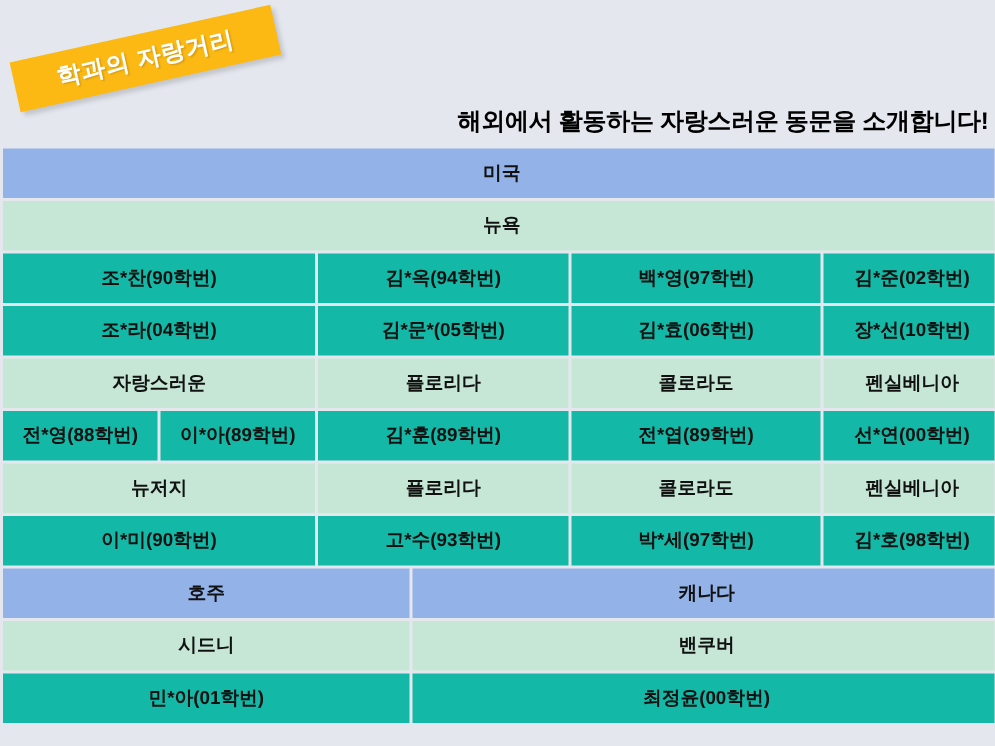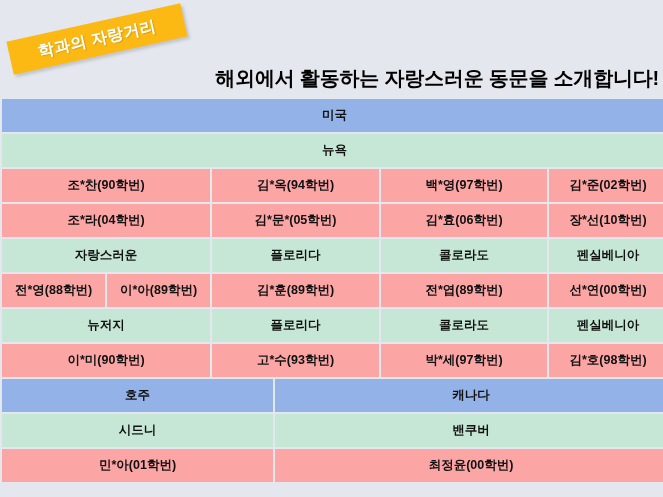--- a/index.html
+++ b/index.html
@@ -49,21 +49,21 @@
     font-weight: bold;
     letter-spacing: 0.5px;
     white-space: nowrap;
     text-shadow: 1px 1px 1px rgba(140,110,20,0.35);
   }
 
   .headline {
     position: absolute;
     right: 4px;
     bottom: 5px;
-    font-size: 20px;
+    font-size: 16px;
     font-weight: bold;
     color: #000000;
     white-space: nowrap;
     letter-spacing: -0.2px;
     margin-left: 44px;
   }
 
   
   table.alumni {
     width: 663px;
@@ -94,21 +94,21 @@
   }
   td.region {
     background: #c6e7d6;
     font-size: 13.5px;
     font-weight: bold;
     height: 31px;
     line-height: 31px;
     color: #111111;
   }
   td.person {
-    background: #fca5a5;
+    background: #14b8a6;
     font-weight: bold;
     height: 33px;
     line-height: 33px;
   }
 </style>
 </head>
 <body>
 
 <div class="page">
 

